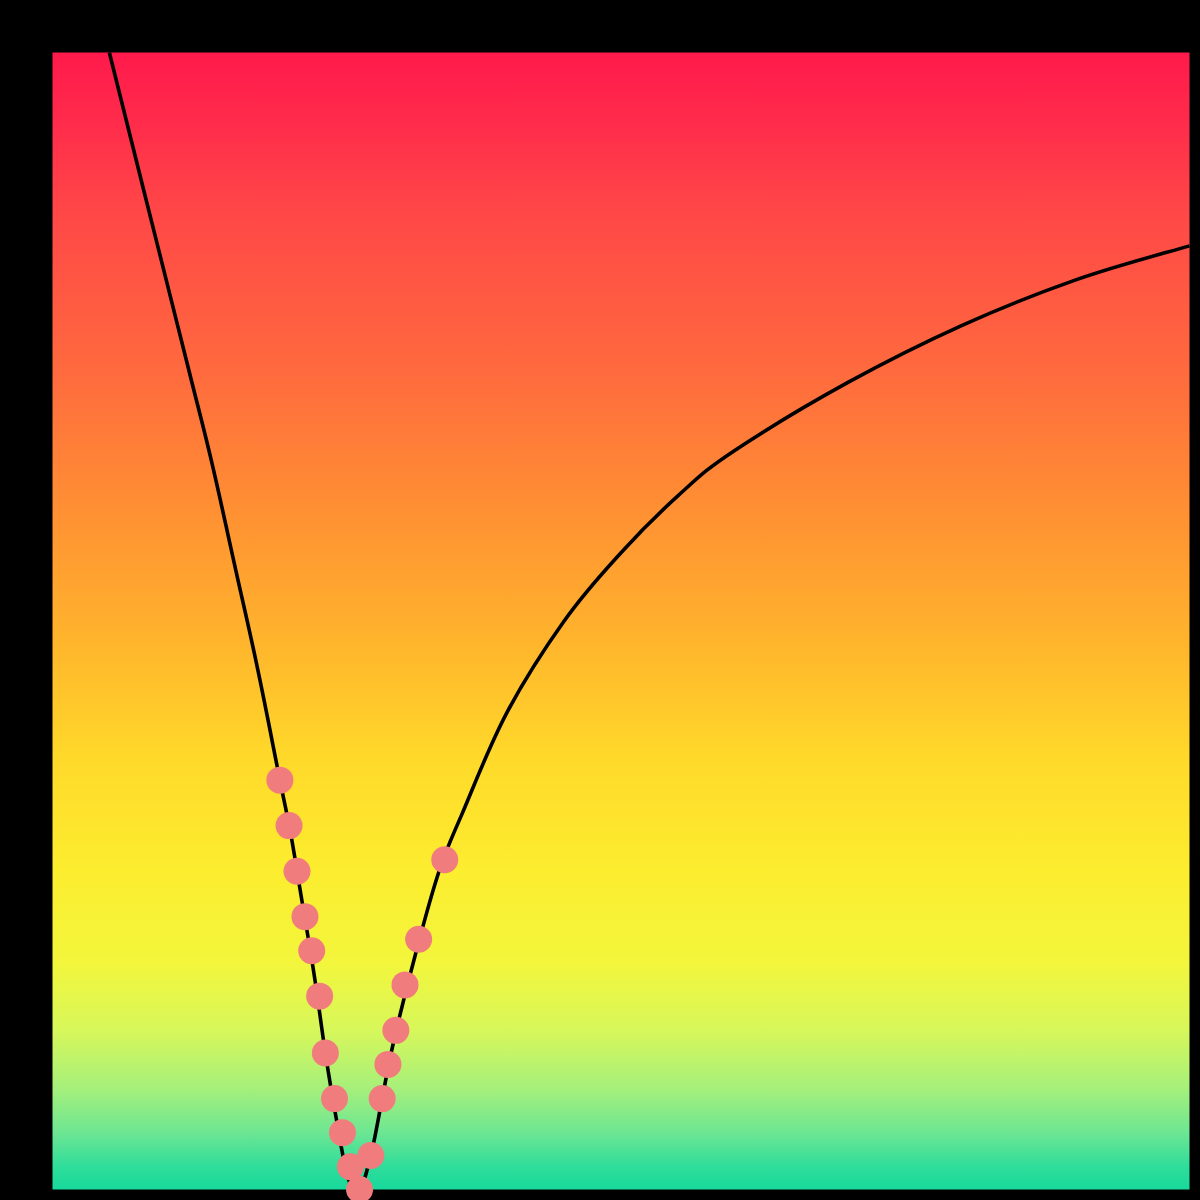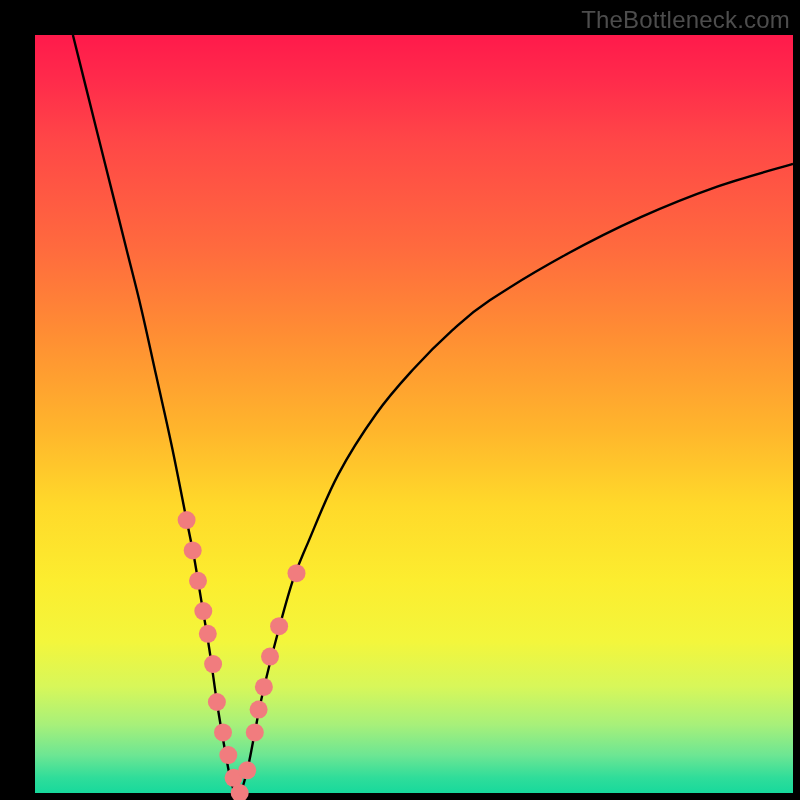--- a/index.html
+++ b/index.html
@@ -59,21 +59,20 @@
     width: 758px;
     height: 758px;
     overflow: visible;
   }
 </style>
 </head>
 <body>
 
 <div class="frame">
 
-  <div class="watermark">TheBottleneck.com</div>
 
   <div class="plot-area">
     <svg class="curves" viewBox="0 0 758 758">
       <path fill="none" stroke="#000000" stroke-width="2.4" d="M 37.9 0.0 C 42.0 16.4, 53.8 63.7, 60.6 91.0 C 67.5 118.2, 70.3 129.8, 75.8 151.6 C 81.3 173.4, 85.5 190.4, 91.0 212.2 C 96.4 234.1, 100.7 249.7, 106.1 272.9 C 111.6 296.1, 115.8 316.5, 121.3 341.1 C 126.7 365.7, 131.0 383.4, 136.4 409.3 C 141.9 435.2, 147.5 464.7, 151.6 485.1 C 155.7 505.6, 156.5 508.0, 159.2 523.0 C 161.9 538.0, 164.0 552.1, 166.8 568.5 C 169.5 584.9, 171.6 596.2, 174.3 614.0 C 177.1 631.7, 179.2 649.3, 181.9 667.0 C 184.6 684.8, 186.8 697.5, 189.5 712.5 C 192.2 727.5, 194.4 742.2, 197.1 750.4 C 199.8 758.6, 201.9 760.7, 204.7 758.0 C 207.4 755.3, 209.5 746.2, 212.2 735.3 C 215.0 724.3, 217.1 711.0, 219.8 697.4 C 222.5 683.7, 223.3 677.2, 227.4 659.5 C 231.5 641.7, 237.1 619.3, 242.6 598.8 C 248.0 578.4, 252.3 562.1, 257.7 545.8 C 263.2 529.4, 264.7 527.0, 272.9 507.9 C 281.1 488.8, 290.9 462.8, 303.2 439.6 C 315.5 416.4, 327.5 398.1, 341.1 379.0 C 354.7 359.9, 365.4 348.5, 379.0 333.5 C 392.6 318.5, 403.3 307.9, 416.9 295.6 C 430.5 283.3, 434.3 278.9, 454.8 265.3 C 475.3 251.7, 503.3 234.8, 530.6 219.8 C 557.9 204.8, 579.1 194.2, 606.4 181.9 C 633.7 169.6, 654.9 161.2, 682.2 151.6 C 709.5 142.0, 744.4 133.0, 758.0 128.9"></path>
       <g>
           <circle cx="151.6" cy="485.1" r="9" fill="#f17c7e" stroke="#e66a6d" stroke-width="0"></circle>
           <circle cx="157.7" cy="515.4" r="9" fill="#f17c7e" stroke="#e66a6d" stroke-width="0"></circle>
           <circle cx="163.0" cy="545.8" r="9" fill="#f17c7e" stroke="#e66a6d" stroke-width="0"></circle>
           <circle cx="168.3" cy="576.1" r="9" fill="#f17c7e" stroke="#e66a6d" stroke-width="0"></circle>
           <circle cx="172.8" cy="598.8" r="9" fill="#f17c7e" stroke="#e66a6d" stroke-width="0"></circle>

